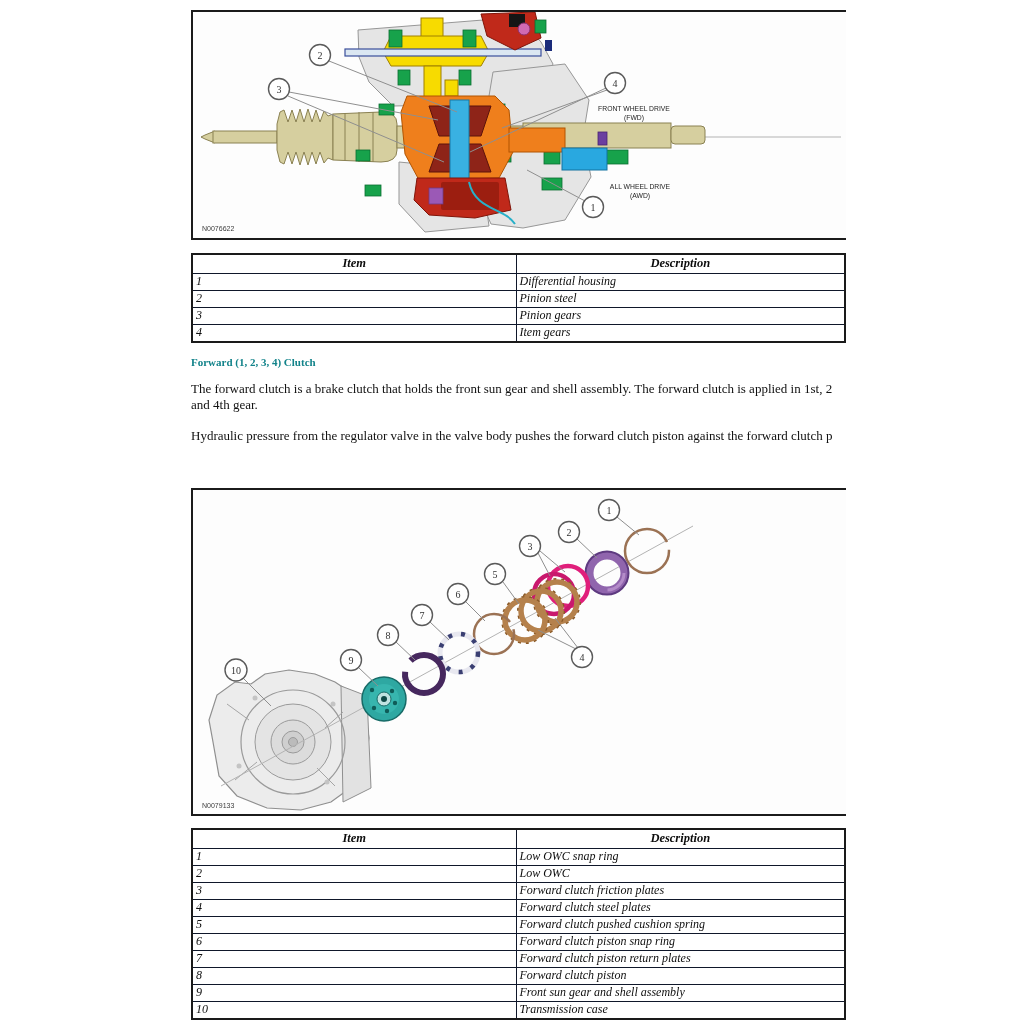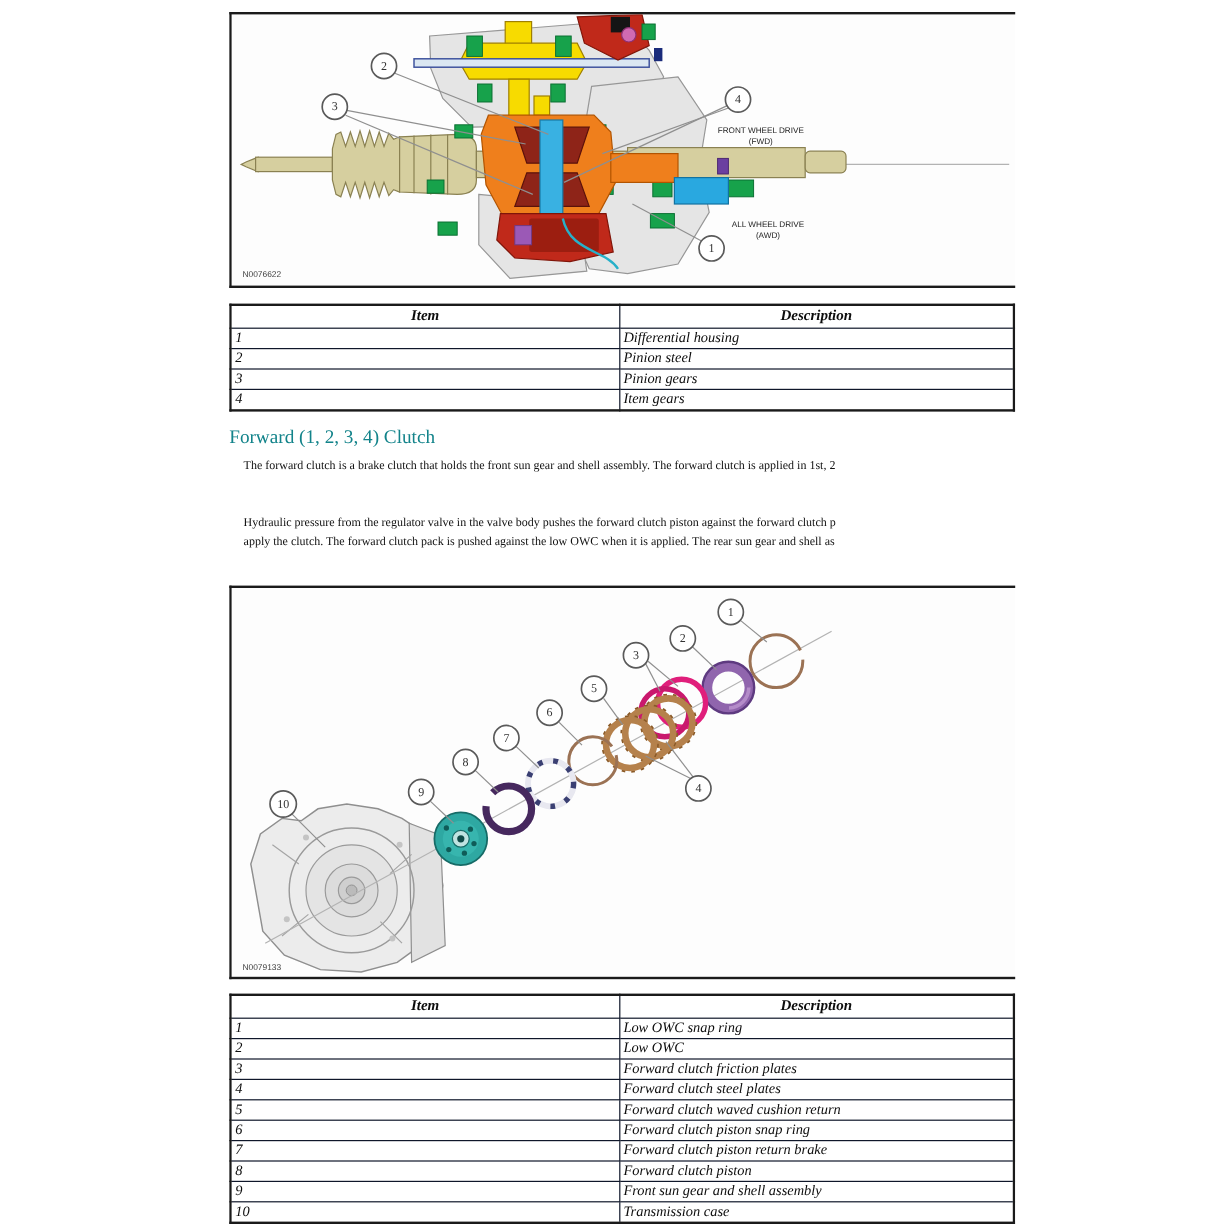--- a/index.html
+++ b/index.html
@@ -27,23 +27,23 @@
   .parts-table th, .parts-table td {
     border:1px solid #0f172a; overflow:hidden; white-space:nowrap;font-style:italic;
   }
   .parts-table th { height:19px; font-weight:bold; text-align:center; font-size:12.5px; }
   .parts-table td { height:16px; padding:0 0 1px 3px; vertical-align:middle; }
   .t2 td { height:16.4px; }
   .col-item { width:324px; }
   .col-desc { width:329px; }
   .section-heading {
     position:absolute; left:0; top:356px;
-    font-size:16px; font-weight:normal; color:#12838a; white-space:nowrap;
-  }
-  .para { position:absolute; left:12px; line-height:15.6px; font-size:10px; }
+    font-size:11px; font-weight:bold; color:#12838a; white-space:nowrap;
+  }
+  .para { position:absolute; left:0; line-height:15.6px; font-size:13px; }
   .para .tline { display:block; white-space:nowrap; }
   .figlabel { font-family:"Liberation Sans", sans-serif; fill:#3c3c3c; font-size:7px; }
   .diaglabel { font-family:"Liberation Sans", sans-serif; fill:#222; font-size:6.8px; text-anchor:middle; }
   .callout circle { fill:#ffffff; stroke:#5a5a5a; stroke-width:1.4; }
   .callout text {
     font-family:"Liberation Serif", serif; font-size:10px; fill:#333;
     text-anchor:middle; dominant-baseline:central;
   }
   .leader { stroke:#8f8f8f; stroke-width:1; fill:none; }
   .axis { stroke:#b3b3b3; stroke-width:1; }
@@ -201,25 +201,25 @@
             <td>4</td>
             <td>Item gears</td>
           </tr>
     </tbody>
   </table>
 
   <div class="section-heading">Forward (1, 2, 3, 4) Clutch</div>
 
   <div class="para" style="top:381px;">
     <span class="tline">The forward clutch is a brake clutch that holds the front sun gear and shell assembly. The forward clutch is applied in 1st, 2</span>
+    <span class="tline">and 4th gear.</span>
   </div>
 
   <div class="para" style="top:428px;">
     <span class="tline">Hydraulic pressure from the regulator valve in the valve body pushes the forward clutch piston against the forward clutch p</span>
-    <span class="tline">apply the clutch. The forward clutch pack is pushed against the low OWC when it is applied. The rear sun gear and shell as</span>
   </div>
 
   <div class="figbox" style="top:488px; height:328px;">
     <svg width="700" height="324" viewBox="0 0 700 324">
 
       <g>
         <path d="M20,252 L16,230 L24,205 L42,192 L58,194 L72,184 L96,180 L122,184 L142,192 L160,204 L172,222 L176,248 L172,272 L160,296 L138,312 L108,320 L74,318 L44,306 L26,286 Z" fill="#ececec" stroke="#8f8f8f" stroke-width="1.2"></path>
         <path d="M148,196 L174,206 L178,298 L150,312 Z" fill="#e2e2e2" stroke="#8f8f8f" stroke-width="1"></path>
         <circle cx="100" cy="252" r="52" fill="none" stroke="#9a9a9a" stroke-width="1.2"></circle>
         <circle cx="100" cy="252" r="38" fill="#e4e4e4" stroke="#9a9a9a" stroke-width="1"></circle>
@@ -368,29 +368,29 @@
       <tr>
             <td>3</td>
             <td>Forward clutch friction plates</td>
           </tr>
       <tr>
             <td>4</td>
             <td>Forward clutch steel plates</td>
           </tr>
       <tr>
             <td>5</td>
-            <td>Forward clutch waved cushion return</td>
+            <td>Forward clutch pushed cushion spring</td>
           </tr>
       <tr>
             <td>6</td>
             <td>Forward clutch piston snap ring</td>
           </tr>
       <tr>
             <td>7</td>
-            <td>Forward clutch piston return brake</td>
+            <td>Forward clutch piston return plates</td>
           </tr>
       <tr>
             <td>8</td>
             <td>Forward clutch piston</td>
           </tr>
       <tr>
             <td>9</td>
             <td>Front sun gear and shell assembly</td>
           </tr>
       <tr>

